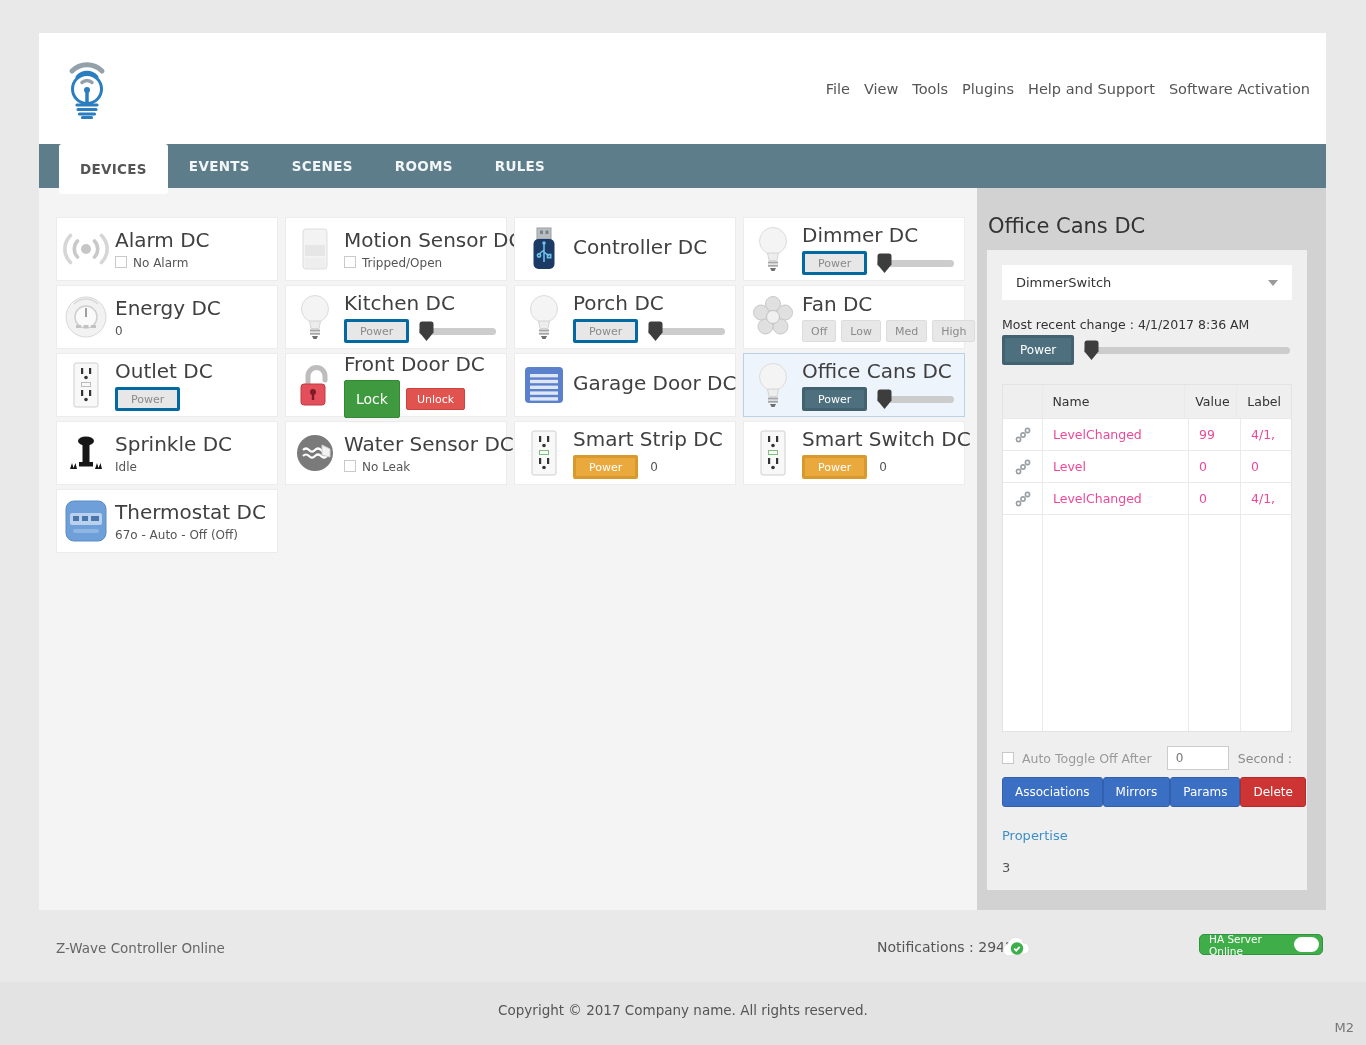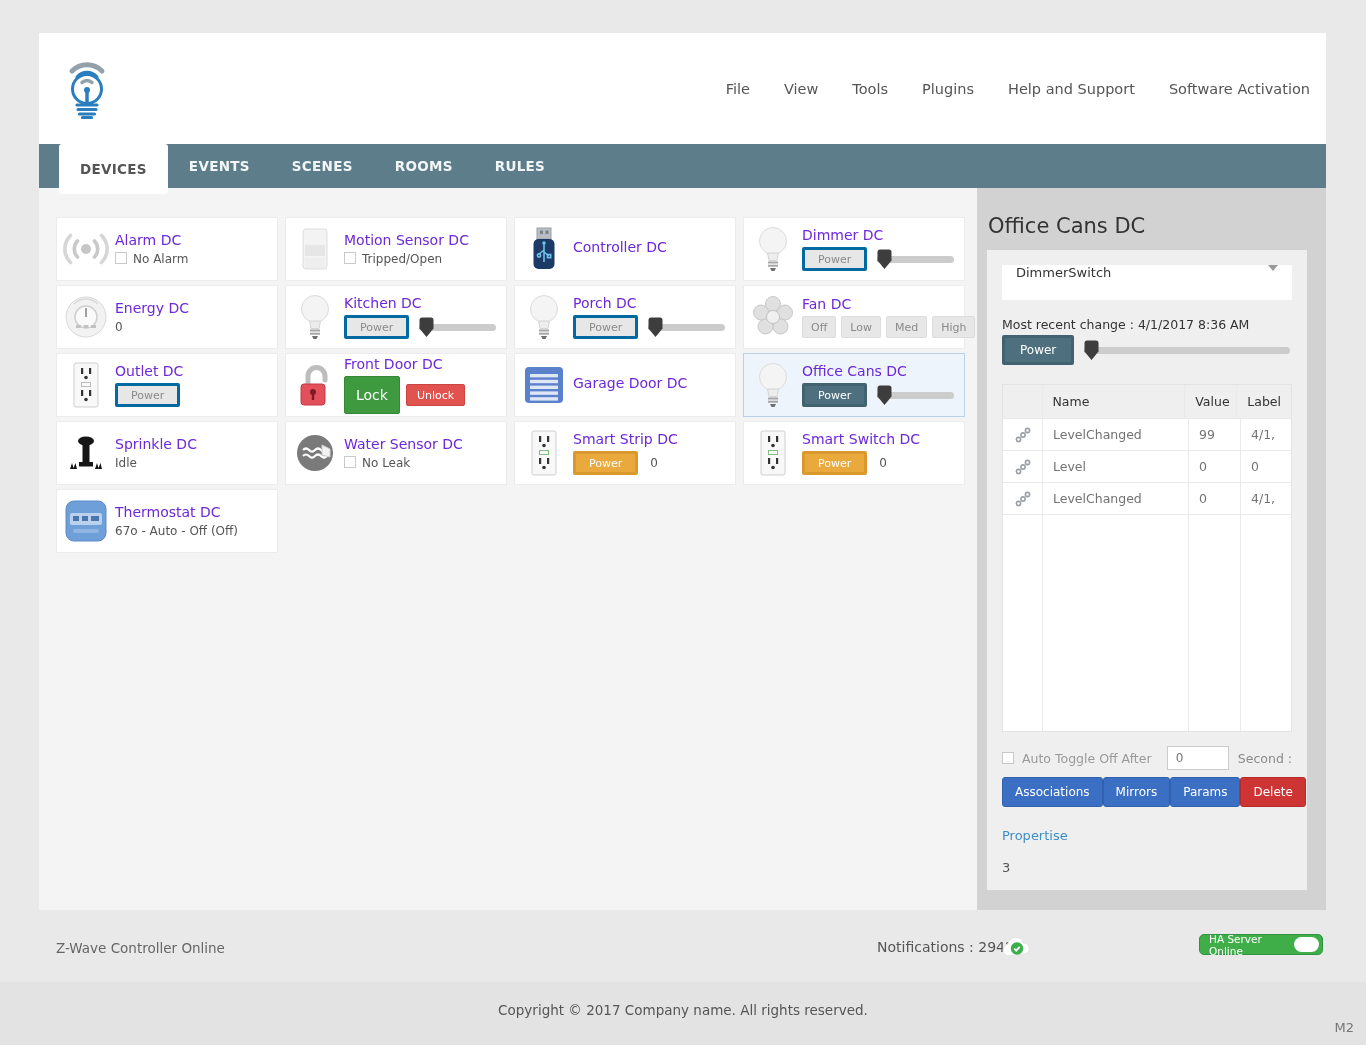--- a/index.html
+++ b/index.html
@@ -4,61 +4,61 @@
 <style>
   *{box-sizing:border-box;margin:0;padding:0}
   html,body{width:1366px;height:1045px;overflow:hidden}
   body{background:#e9e9e9;font-family:"DejaVu Sans","Liberation Sans",sans-serif;position:relative}
   .page{position:absolute;left:39px;top:33px;width:1287px}
   
   .header{height:111px;background:#fff;display:flex;justify-content:space-between;align-items:center;padding:0 16px 0 21px}
   .logo{display:flex;align-items:flex-start;gap:6px}
   .brand{font-size:44px;font-weight:bold;color:#2a7ec0;line-height:1;letter-spacing:-1px}
   .brand-sub{font-size:14px;color:#8e9aa5;letter-spacing:5px;text-align:right;margin-top:3px;font-weight:bold}
-  .menu{display:flex;gap:34px;font-size:14.5px;color:#555}
+  .menu{display:flex;gap:14px;font-size:14.5px;color:#555}
   .menu span{cursor:pointer;white-space:nowrap}
   
   .navbar{height:44px;background:#5d7d8b;display:flex;align-items:flex-start;padding-left:20px;position:relative;z-index:3}
   .tab{color:#f2f6f7;font-size:13.5px;font-weight:bold;display:flex;align-items:center;justify-content:center;height:44px;padding:0 21px;letter-spacing:.3px;cursor:pointer}
   .tab.active{background:#fff;color:#555;border-radius:3px;height:50px}
   
   .main{display:flex;height:722px}
   .grid-area{width:938px;background:#f4f4f4}
   .grid{display:grid;grid-template-columns:repeat(4,222px);grid-auto-rows:64px;gap:4px 7px;padding:29px 12px 0 17px}
   .card{display:flex;background:#fff;border:1px solid #ececec;cursor:pointer}
   .card.sel{background:#edf4fb;border:1px solid #b9d2e8}
   .icon-box{width:58px;display:flex;align-items:center;justify-content:center;flex-shrink:0}
   .card-body{flex:1;display:flex;flex-direction:column;justify-content:center;padding-right:8px;min-width:0}
-  .dev-name{color:#6d28d9;font-size:14px;margin-bottom:4px;white-space:nowrap}
+  .dev-name{color:#404040;font-size:20px;margin-bottom:4px;white-space:nowrap}
   .status-row{display:flex;align-items:flex-start;font-size:12px;color:#555}
   .cb{width:12px;height:12px;border:1px solid #c9c9c9;background:#fff;margin-right:6px;flex-shrink:0}
   .ctl-row{display:flex;align-items:center}
   .pbtn{font-size:11px;color:#8a8a8a;background:#e7e7e7;border:3px solid #0369a1;padding:0 13px;height:24px;border-radius:2px;font-family:inherit;cursor:pointer}
   .pbtn.slate{background:#4e707e;color:#fff;border-color:#42626f}
   .pbtn.amber{background:#e9a93d;color:#fff;border-color:#d9992d}
   .slider{flex:1;height:7px;background:#ccc;border-radius:4px;position:relative;margin-left:10px;margin-right:2px}
   .handle{position:absolute;left:0;top:-7px;width:15px;height:21px;cursor:pointer}
   .minibtn{font-size:11px;color:#8a8a8a;background:#e7e7e7;border:1px solid #dcdcdc;height:22px;padding:0 8px;border-radius:2px;margin-right:5px;font-family:inherit;cursor:pointer}
   .lockbtn{background:#3f9a3f;border:1px solid #368736;color:#fff;font-size:14px;height:38px;padding:0 11px;border-radius:2px;margin-right:6px;font-family:inherit;cursor:pointer}
   .unlockbtn{background:#e0534f;border:1px solid #cb4440;color:#fff;font-size:11px;height:22px;padding:0 10px;border-radius:2px;font-family:inherit;cursor:pointer}
   .valtext{font-size:12px;color:#555}
   .valtext.after{margin-left:12px}
   
   .detail{width:349px;background:#d2d2d2;padding:26px 0 0 5px}
   .detail-title{font-size:21px;color:#333;margin-left:6px}
   .inner{width:320px;background:#efefef;margin-left:5px;margin-top:12px;height:640px;padding:15px;display:flex;flex-direction:column}
-  .dd{height:36px;background:#fff;display:flex;padding:0 14px;font-size:13px;color:#333;cursor:pointer}
+  .dd{height:36px;background:#fff;display:flex;align-items:center;padding:0 14px;font-size:13px;color:#333;cursor:pointer}
   .dd .chev{margin-left:auto;width:0;height:0;border-left:5px solid transparent;border-right:5px solid transparent;border-top:6px solid #9a9a9a}
   .recent{font-size:12.5px;color:#333;margin-top:17px}
   .power-row{display:flex;align-items:center;margin-top:3px}
   .power-row .pbtn.slate{height:30px;padding:0 15px;font-size:12px}
   .tbl{margin-top:19px;height:356px;background:#fff;border:1px solid #e3e3e3;display:flex;flex-direction:column;font-size:12.5px}
   .tr{display:flex;border-bottom:1px solid #eaeaea;flex-shrink:0}
   .tr.th{background:#efefef;color:#333;height:34px}
-  .tr.dr{color:#737373;height:32px;cursor:pointer}
+  .tr.dr{color:#ec4899;height:32px;cursor:pointer}
   .tr.filler{flex:1;border-bottom:none}
   .td{padding:0 10px;display:flex;align-items:center;border-right:1px solid #eaeaea}
   .td.c-icon{width:40px;justify-content:center}
   .td.c-name{width:146px}
   .td.c-val{width:52px}
   .td.c-lab{flex:1;border-right:none}
   .cbrow{display:flex;align-items:center;margin-top:14px;font-size:12.5px;color:#9a9a9a}
   .cbrow .cb{margin-right:8px}
   .cbrow input{margin-left:auto;width:62px;height:24px;border:1px solid #ccc;background:#fff;padding:0 8px;font-size:12px;color:#777;font-family:inherit}
   .cbrow .sec{margin-left:9px;color:#8a8a8a;white-space:nowrap}

